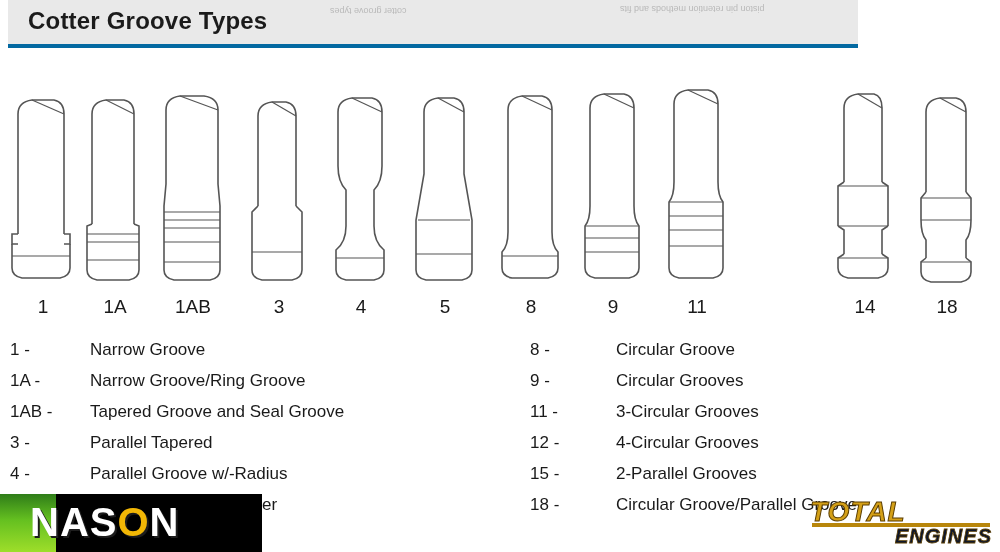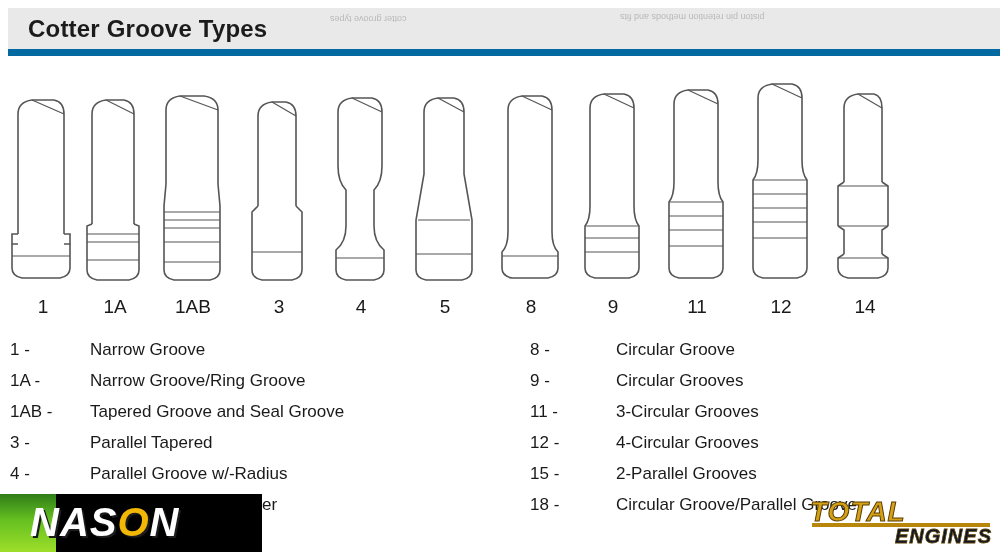--- a/index.html
+++ b/index.html
@@ -8,23 +8,23 @@
     width: 1000px; height: 552px;
     background: #ffffff;
     font-family: "Liberation Sans", sans-serif;
     position: relative;
     overflow: hidden;
     color: #1a1a1a;
   }
 
   
   #header-band {
-    position: absolute; left: 0; top: 8px; width: 1000px; height: 48px;
+    position: absolute; left: 0; top: 0; width: 858px; height: 48px;
     background: #e9e9e9;
-    border-bottom: 7px solid #0369a1;
+    border-bottom: 4px solid #0369a1;
   }
   #header-band:before {
     content: "";
     position: absolute; left: 0; top: 0; width: 8px; height: 48px;
     background: #ffffff;
   }
   #header-title {
     position: absolute; left: 28px; top: 7px;
     font-size: 24px; font-weight: bold; letter-spacing: 0.2px;
     color: #1b1b1b;
@@ -89,21 +89,21 @@
     width: 262px; height: 58px;
     background: #000000;
     overflow: hidden;
   }
   #nason-green {
     position: absolute; left: 0; top: 0; width: 56px; height: 58px;
     background: linear-gradient(180deg, #2f7d19 0%, #65c020 45%, #9ede2a 100%);
   }
   #nason-text {
     position: absolute; left: 30px; top: 6px;
-    font-size: 40px; font-weight: bold; font-style: italic;
+    font-size: 40px; font-weight: bold; 
     letter-spacing: 1px;
     color: #ffffff;
     text-shadow: 2px 2px 0 #1c1c1c;
   }
   #nason-text .o-accent { color: #f2b705; }
 
   
   #total-watermark {
     position: absolute; right: 6px; bottom: 2px;
     width: 184px; height: 54px;
@@ -255,49 +255,50 @@
         <path d="M18 48 Q18 36 32 34 L52 34 Q62 36 62 48"></path>
         <path d="M32 34 L62 48" stroke-width="1.2"></path>
         <path d="M18 126 Q18 140 13 146 L13 196 M62 126 Q62 140 67 146 L67 196"></path>
         <path d="M13 196 L13 212 Q13 220 23 222 L57 222 Q67 220 67 212 L67 196"></path>
         <path d="M13 146 L67 146 M13 160 L67 160 M13 174 L67 174 M13 190 L67 190" stroke-width="1.1"></path>
       </g>
     </svg>
     <div class="pin-label">11</div>
   </div>
 
-  <div class="pin" style="left:740px;">
-    <svg width="82" height="240" viewBox="0 0 82 240">
-      <g fill="none" stroke="#555" stroke-width="1.6">
-        <path d="M18 42 L18 104 M62 42 L62 104"></path>
-        <path d="M18 42 Q18 30 32 28 L52 28 Q62 30 62 42"></path>
-        <path d="M32 28 L62 42" stroke-width="1.2"></path>
-        <path d="M18 104 Q18 118 13 124 L13 196 M62 104 Q62 118 67 124 L67 196"></path>
-        <path d="M13 196 L13 212 Q13 220 23 222 L57 222 Q67 220 67 212 L67 196"></path>
-        <path d="M13 124 L67 124 M13 138 L67 138 M13 152 L67 152 M13 166 L67 166 M13 182 L67 182" stroke-width="1.1"></path>
-      </g>
-    </svg>
-    <div class="pin-label">12</div>
-  </div>
 
   <div class="pin" style="left:824px;">
     <svg width="82" height="240" viewBox="0 0 82 240">
       <g fill="none" stroke="#555" stroke-width="1.6">
         <path d="M20 52 L20 126 M58 52 L58 126"></path>
         <path d="M20 52 Q20 40 34 38 L50 38 Q58 40 58 52"></path>
         <path d="M34 38 L58 52" stroke-width="1.2"></path>
         <path d="M20 126 L14 130 L14 170 M58 126 L64 130 L64 170"></path>
         <path d="M14 170 L20 174 L20 198 M64 170 L58 174 L58 198"></path>
         <path d="M20 198 L14 202 L14 212 Q14 220 24 222 L54 222 Q64 220 64 212 L64 202 L58 198"></path>
         <path d="M14 130 L64 130 M14 170 L64 170 M14 202 L64 202" stroke-width="1.1"></path>
       </g>
     </svg>
     <div class="pin-label">14</div>
   </div>
 
+  <div class="pin" style="left:906px;">
+    <svg width="82" height="240" viewBox="0 0 82 240">
+      <g fill="none" stroke="#555" stroke-width="1.6">
+        <path d="M20 56 L20 136 M60 56 L60 136"></path>
+        <path d="M20 56 Q20 44 34 42 L50 42 Q60 44 60 56"></path>
+        <path d="M34 42 L60 56" stroke-width="1.2"></path>
+        <path d="M20 136 L15 142 L15 164 M60 136 L65 142 L65 164"></path>
+        <path d="M15 164 Q15 178 20 184 L20 202 M65 164 Q65 178 60 184 L60 202"></path>
+        <path d="M20 202 L15 206 L15 216 Q15 224 25 226 L55 226 Q65 224 65 216 L65 206 L60 202"></path>
+        <path d="M15 142 L65 142 M15 164 L65 164 M15 206 L65 206" stroke-width="1.1"></path>
+      </g>
+    </svg>
+    <div class="pin-label">18</div>
+  </div>
 </div>
 
 <div id="legend">
 
   <div class="legend-col" id="legend-col-left">
     <div class="legend-row">
       <span class="legend-key">1 -</span>
       <span class="legend-desc">Narrow Groove</span>
     </div>
     <div class="legend-row">

